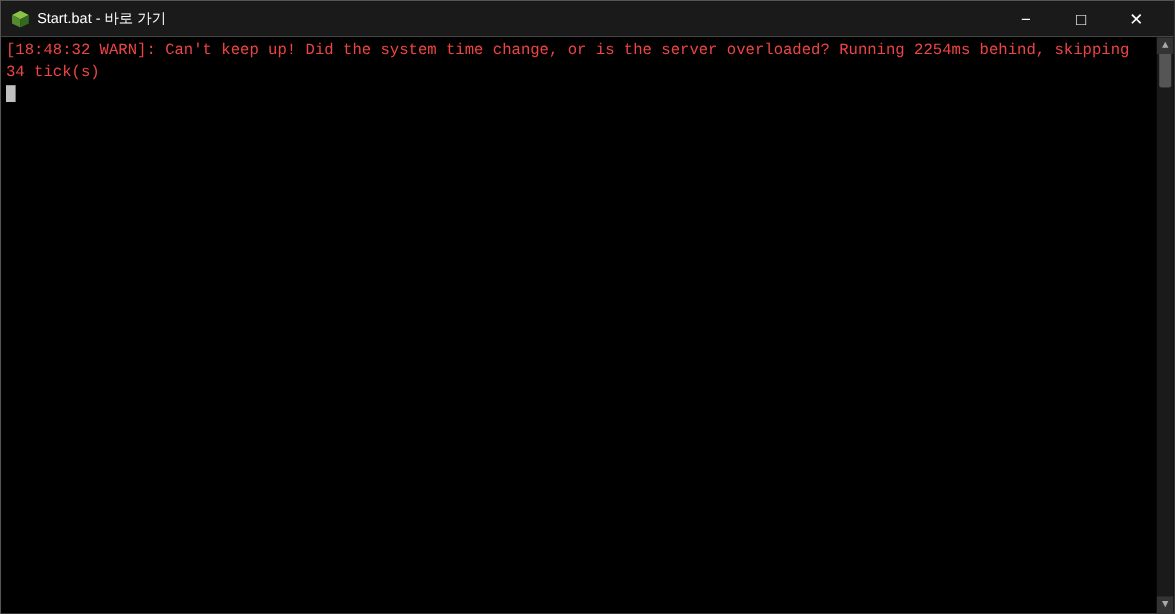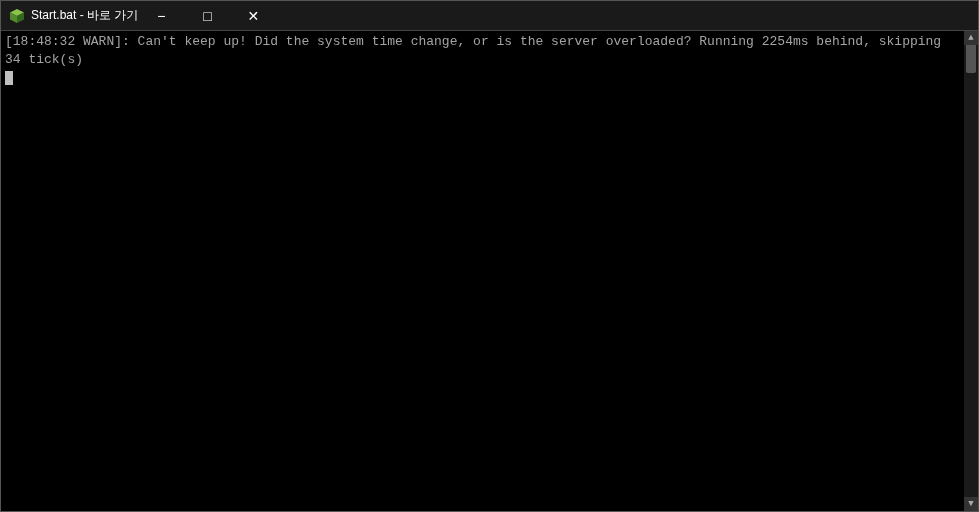--- a/index.html
+++ b/index.html
@@ -22,20 +22,21 @@
       display: flex;
       flex-direction: column;
       border: 1px solid #555;
     }
 
     .title-bar {
       height: 30px;
       background: #1a1a1a;
       display: flex;
       align-items: center;
+      justify-content: space-between;
       padding: 0 8px;
       flex-shrink: 0;
       border-bottom: 1px solid #444;
     }
 
     .title-bar-left {
       display: flex;
       align-items: center;
       gap: 6px;
     }
@@ -72,21 +73,21 @@
       font-size: 13px;
       font-family: 'Consolas', 'Courier New', monospace;
       padding: 2px 4px;
       overflow: hidden;
       position: relative;
     }
 
     .console-line {
       white-space: pre;
       line-height: 1.4;
-      color: #a3a3a3;
+      color: #ef4444;
       font-family: Liberation Mono, monospace;
     }
 
     .cursor {
       display: inline-block;
       width: 8px;
       height: 14px;
       background: #c0c0c0;
       vertical-align: text-bottom;
       animation: blink 1s step-end infinite;

